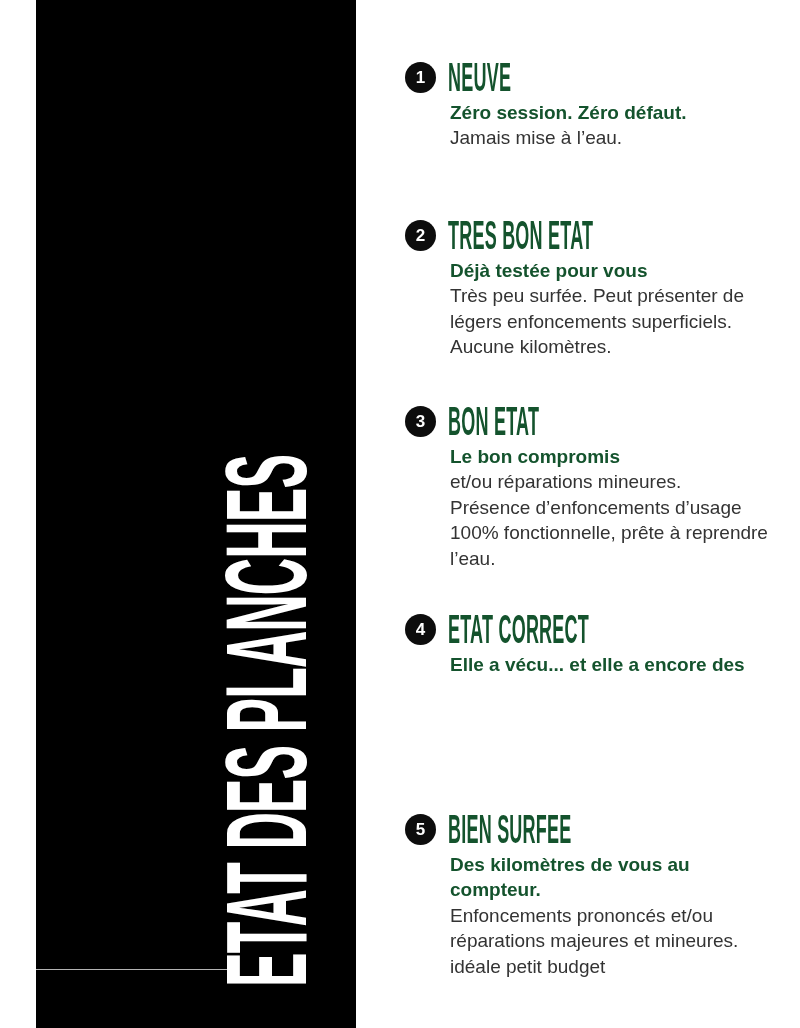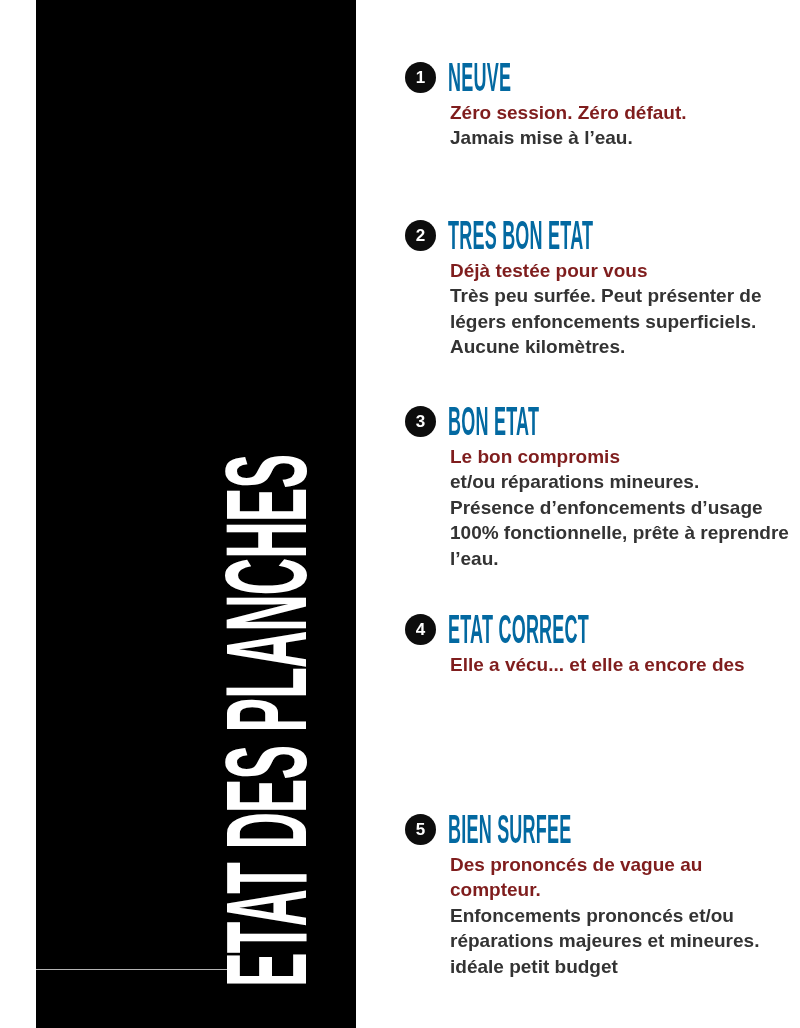--- a/index.html
+++ b/index.html
@@ -63,44 +63,43 @@
     font-weight: 700;
   }
 
   .title {
     position: absolute;
     left: 43px; top: -6px;
     margin: 0;
     font-size: 40px;
     line-height: 42px;
     font-weight: 700;
-    color: #0369a1;
+    color: #14532d;
     white-space: nowrap;
   }
   .cond {
     display: inline-block;
     transform: scaleX(0.45);
     transform-origin: 0 60%;
     letter-spacing: 0.5px;
   }
 
   .lines {
     position: absolute;
     left: 45px; top: 38px;
   }
   .line {
     font-size: 19px;
     line-height: 25.4px;
     color: #333333;
     white-space: nowrap;
-    font-weight: bold;
   }
   .line.bold {
     font-weight: 700;
-    color: #7f1d1d;
+    color: #14532d;
   }
 </style>
 </head>
 <body>
 
 <div class="banner">
   <div class="divider"></div>
   <div class="vwrap">
     <span class="vtext">ETAT DES PLANCHES</span>
   </div>
@@ -155,21 +154,21 @@
       <div class="line bold">Elle a vécu... et elle a encore des</div>
     </div>
   </section>
 
   <section class="item" style="top:814px">
     <div class="badge">
       <span class="badge-num">5</span>
     </div>
     <h2 class="title"><span class="cond">BIEN SURFEE</span></h2>
     <div class="lines">
-      <div class="line bold">Des prononcés de vague au</div>
+      <div class="line bold">Des kilomètres de vous au</div>
       <div class="line bold">compteur.</div>
       <div class="line">Enfoncements prononcés et/ou</div>
       <div class="line">réparations majeures et mineures.</div>
       <div class="line">idéale petit budget</div>
     </div>
   </section>
 
 </main>
 
 </body></html>

